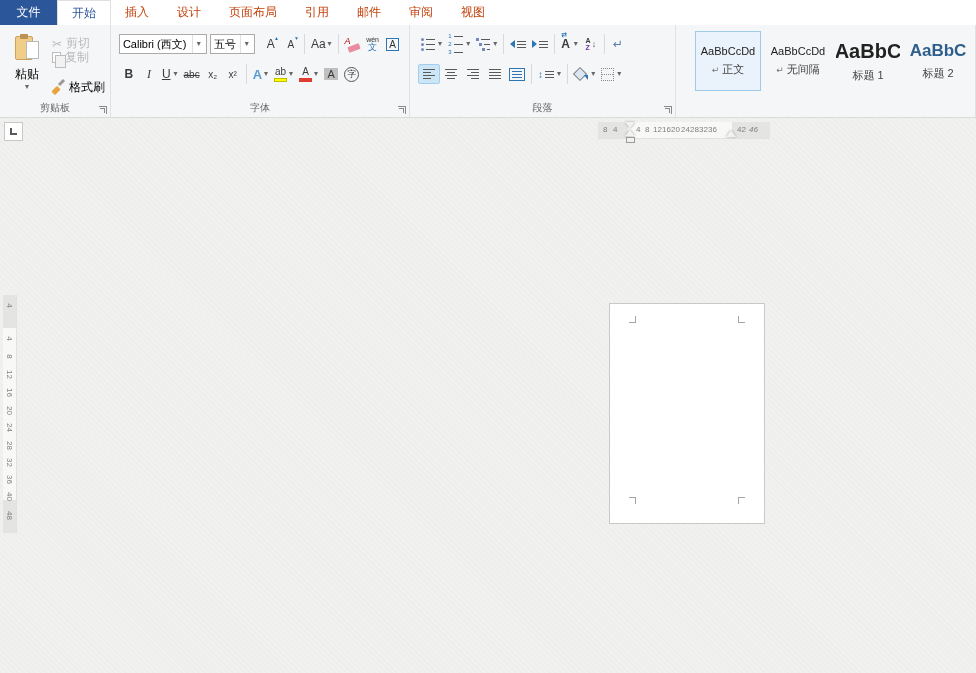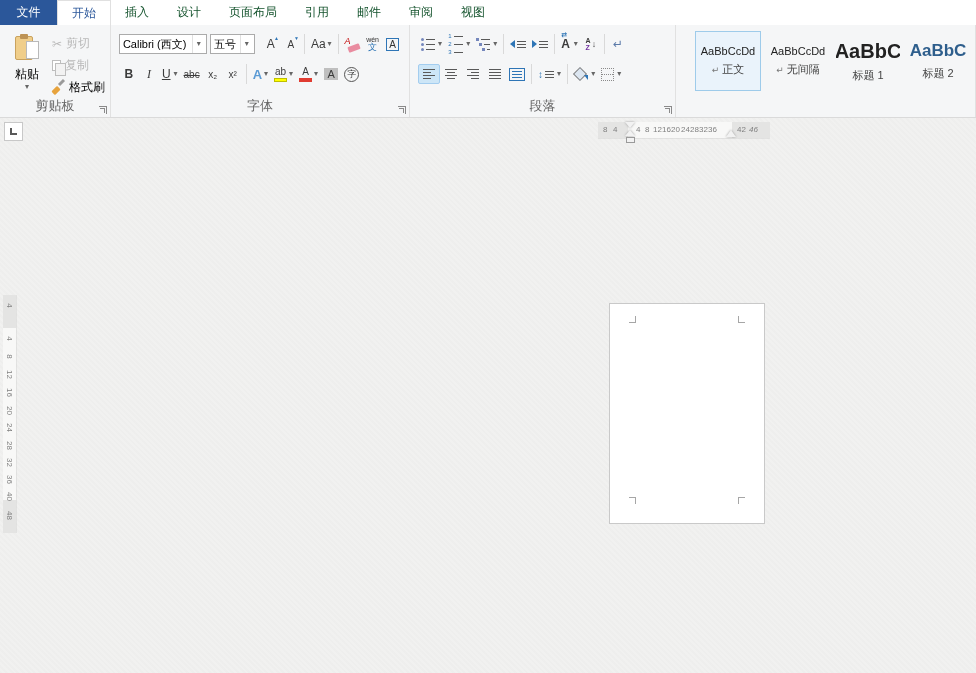--- a/index.html
+++ b/index.html
@@ -3,29 +3,29 @@
 <meta charset="utf-8">
 <style>
   * { margin:0; padding:0; box-sizing:border-box; }
   html,body { width:976px; height:673px; overflow:hidden;
     font-family:"Liberation Sans","DejaVu Sans",sans-serif; background:#fff; }
 
   
   .tabbar { height:25px; background:#fff; display:flex; align-items:stretch; }
   .file-tab { width:57px; background:#2B579A; color:#fff; font-size:12px;
     display:flex; align-items:center; justify-content:center; cursor:pointer; }
-  .tab { padding:0 14px; font-size:12px; color:#14532d; display:flex; align-items:center; cursor:pointer; }
+  .tab { padding:0 14px; font-size:12px; color:#c2410c; display:flex; align-items:center; cursor:pointer; }
   .tab.sel { color:#2B579A; background:#fff; border:1px solid #E0E0E0; border-bottom:none; }
 
   
   .ribbon { height:93px; background:#F5F6F7; border-bottom:1px solid #DADADA;
     display:flex; align-items:stretch; }
   .grp { position:relative; display:flex; flex-direction:column; border-right:1px solid #E1E1E1; }
   .grp-label { position:absolute; bottom:2px; left:0; right:0; text-align:center;
-    font-size:13px; color:#666; }
+    font-size:10px; color:#666; }
   .launcher { position:absolute; bottom:3px; right:3px; width:8px; height:8px;
     border-left:1px solid #8a8a8a; border-bottom:1px solid #8a8a8a; transform:rotate(180deg); cursor:pointer; }
   .launcher::after { content:""; position:absolute; left:1px; bottom:1px; width:4px; height:4px;
     border-left:1px solid #8a8a8a; border-bottom:1px solid #8a8a8a; }
   .rbtn { display:flex; align-items:center; justify-content:center; border:1px solid transparent;
     border-radius:2px; cursor:pointer; color:#3b3b3b; }
   .arrow { font-size:8px; color:#666; line-height:1; }
   .divider { width:1px; background:#D9D9D9; height:20px; margin:0 3px; align-self:center; }
 
   
@@ -185,21 +185,21 @@
           <span class="clip-top"></span>
           <span class="clip-page"></span>
       </span>
       <span class="txt">粘贴</span>
       <span class="arrow">▾</span>
     </div>
     <div class="clip-small disabled" style="top:10px;">
       <span class="ico-scissors">✂</span>
       <span>剪切</span>
     </div>
-    <div class="clip-small disabled" style="top:32px;justify-content:space-between;">
+    <div class="clip-small disabled" style="top:24px;justify-content:space-between;">
       <span class="ico-copy"></span>
       <span>复制</span>
     </div>
     <div class="clip-small" style="top:54px;">
       <span class="ico-brush"></span>
       <span>格式刷</span>
     </div>
     <div class="grp-label">剪贴板</div>
     <div class="launcher"></div>
   </div>

